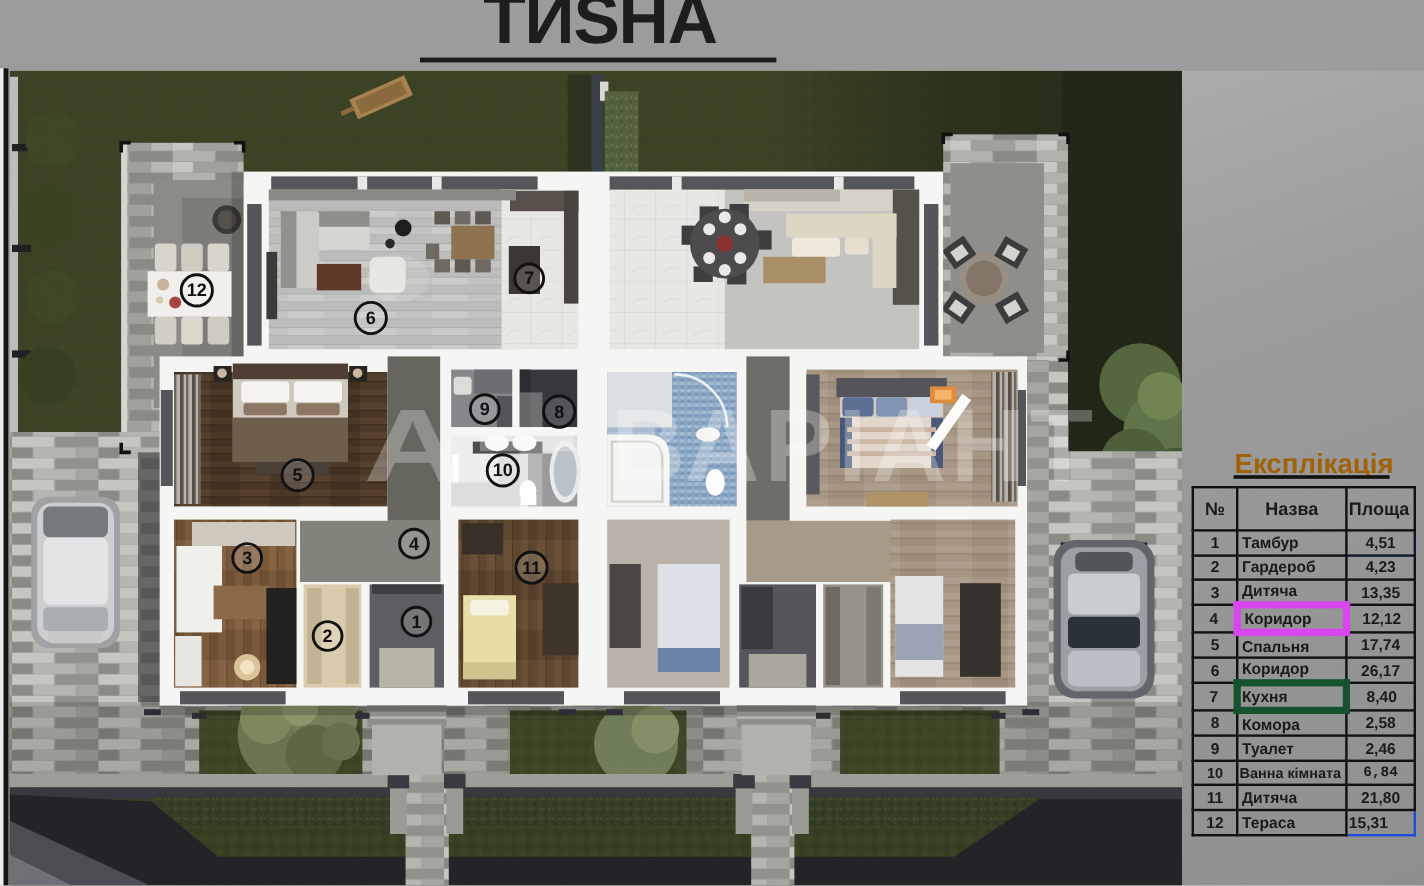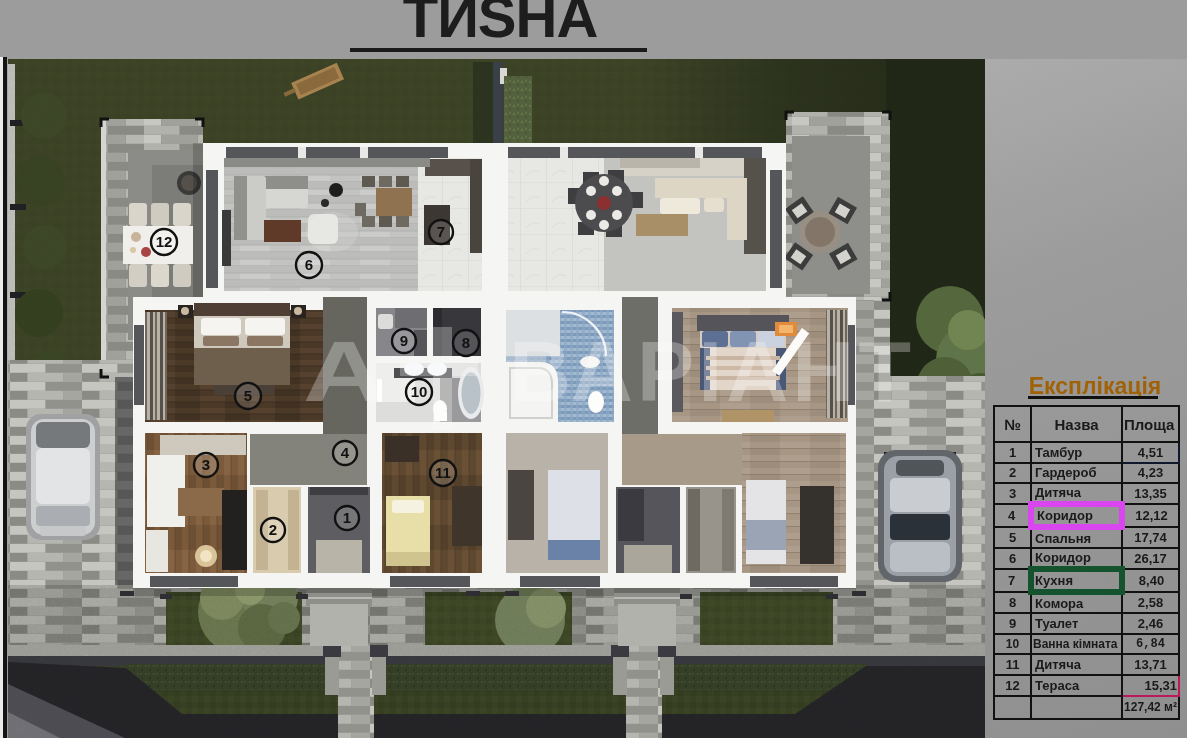--- a/index.html
+++ b/index.html
@@ -723,26 +723,21 @@
         <td style="border:2px solid #111;text-align:center;">2,46</td>
       </tr>
   <tr style="height:20.6px;font-size:12px;">
         <td style="border:2px solid #111;text-align:center;">10</td>
         <td style="border:2px solid #111;padding-left:1px;">Ванна кімната</td>
         <td style="border:2px solid #111;text-align:center;font-family:Liberation Mono, monospace;">6,84</td>
       </tr>
   <tr style="height:20.6px;font-size:13px;">
         <td style="border:2px solid #111;text-align:center;">11</td>
         <td style="border:2px solid #111;padding-left:3px;">Дитяча</td>
-        <td style="border:2px solid #111;text-align:center;">13,71</td>
+        <td style="border:2px solid #111;text-align:center;">21,80</td>
       </tr>
   <tr style="height:20.6px;font-size:13px;">
         <td style="border:2px solid #111;text-align:center;">12</td>
         <td style="border:2px solid #111;padding-left:3px;">Тераса</td>
-        <td style="border:2px solid #be185d;text-align:right;">15,31</td>
-      </tr>
-  <tr style="height:23px;font-size:12px;">
-        <td style="border:2px solid #111;"></td>
-        <td style="border:2px solid #111;"></td>
-        <td style="border:2px solid #111;text-align:center;">127,42 м²</td>
+        <td style="border:2px solid #1d4ed8;text-align:left;">15,31</td>
       </tr>
 </tbody>
   </table>
 
 </body></html>

